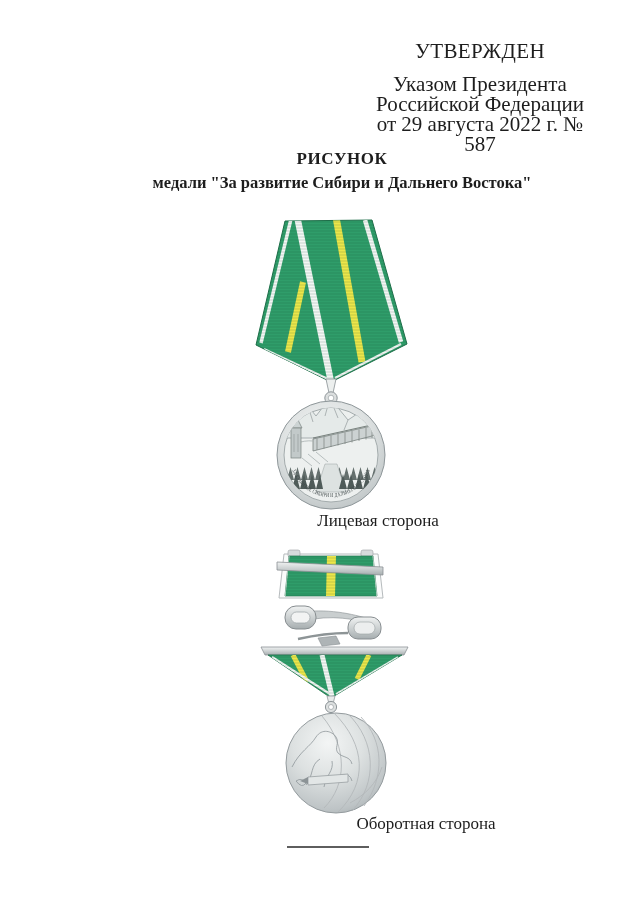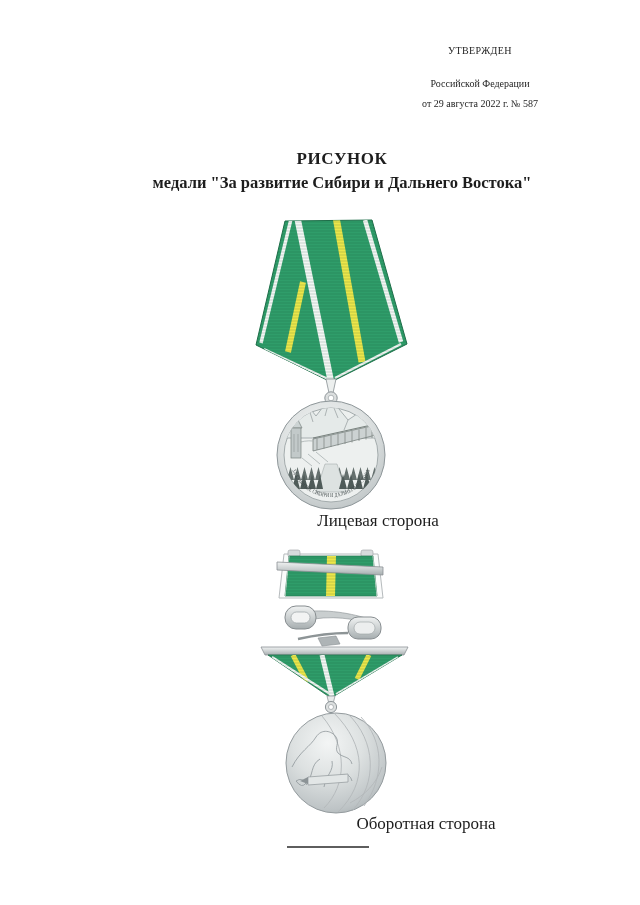--- a/index.html
+++ b/index.html
@@ -4,21 +4,21 @@
 <style>
   html,body{margin:0;padding:0;background:#e9e9e9;}
   .page{
     position:relative;width:640px;height:905px;margin:0 auto;
     background:#ffffff;overflow:hidden;
     font-family:"Liberation Serif","DejaVu Serif",serif;
     color:#1d1d1d;
   }
   .approval{
     position:absolute;top:41px;left:360px;width:240px;
-    text-align:center;font-size:10px;line-height:20px;
+    text-align:center;font-size:21px;line-height:20px;
   }
   .approval .stamp{margin-bottom:13px;letter-spacing:0.4px;}
   .title-block{position:absolute;top:149px;left:16px;width:100%;text-align:center;}
   .doc-title{font-weight:bold;font-size:17px;letter-spacing:0.6px;position:relative;left:6px;}
   .doc-subtitle{font-weight:bold;font-size:16.5px;margin-top:4px;position:relative;left:6px;}
   .figure{position:absolute;}
   .fig-obverse{left:210px;top:212px;}
   .fig-reverse{left:230px;top:545px;}
   .caption{position:absolute;left:0;width:100%;text-align:center;font-size:17px;margin-left:48px;}
   .caption .shift{position:relative;left:10px;}
@@ -26,20 +26,21 @@
   .cap-back{top:814px;padding-left:48px;}
   .end-rule{position:absolute;top:846px;left:287px;width:82px;height:2px;background:#5e5e5e;}
 </style>
 </head>
 <body>
 
 <div class="page">
 
   <div class="approval">
     <div class="stamp">УТВЕРЖДЕН</div>
+    <div>Указом Президента</div>
     <div>Российской Федерации</div>
     <div>от 29 августа 2022 г. № 587</div>
   </div>
 
   <div class="title-block">
     <div class="doc-title">РИСУНОК</div>
     <div class="doc-subtitle">медали "За развитие Сибири и Дальнего Востока"</div>
   </div>
 
   <svg class="figure fig-obverse" width="240" height="302" viewBox="0 0 240 302" xmlns="http://www.w3.org/2000/svg">

